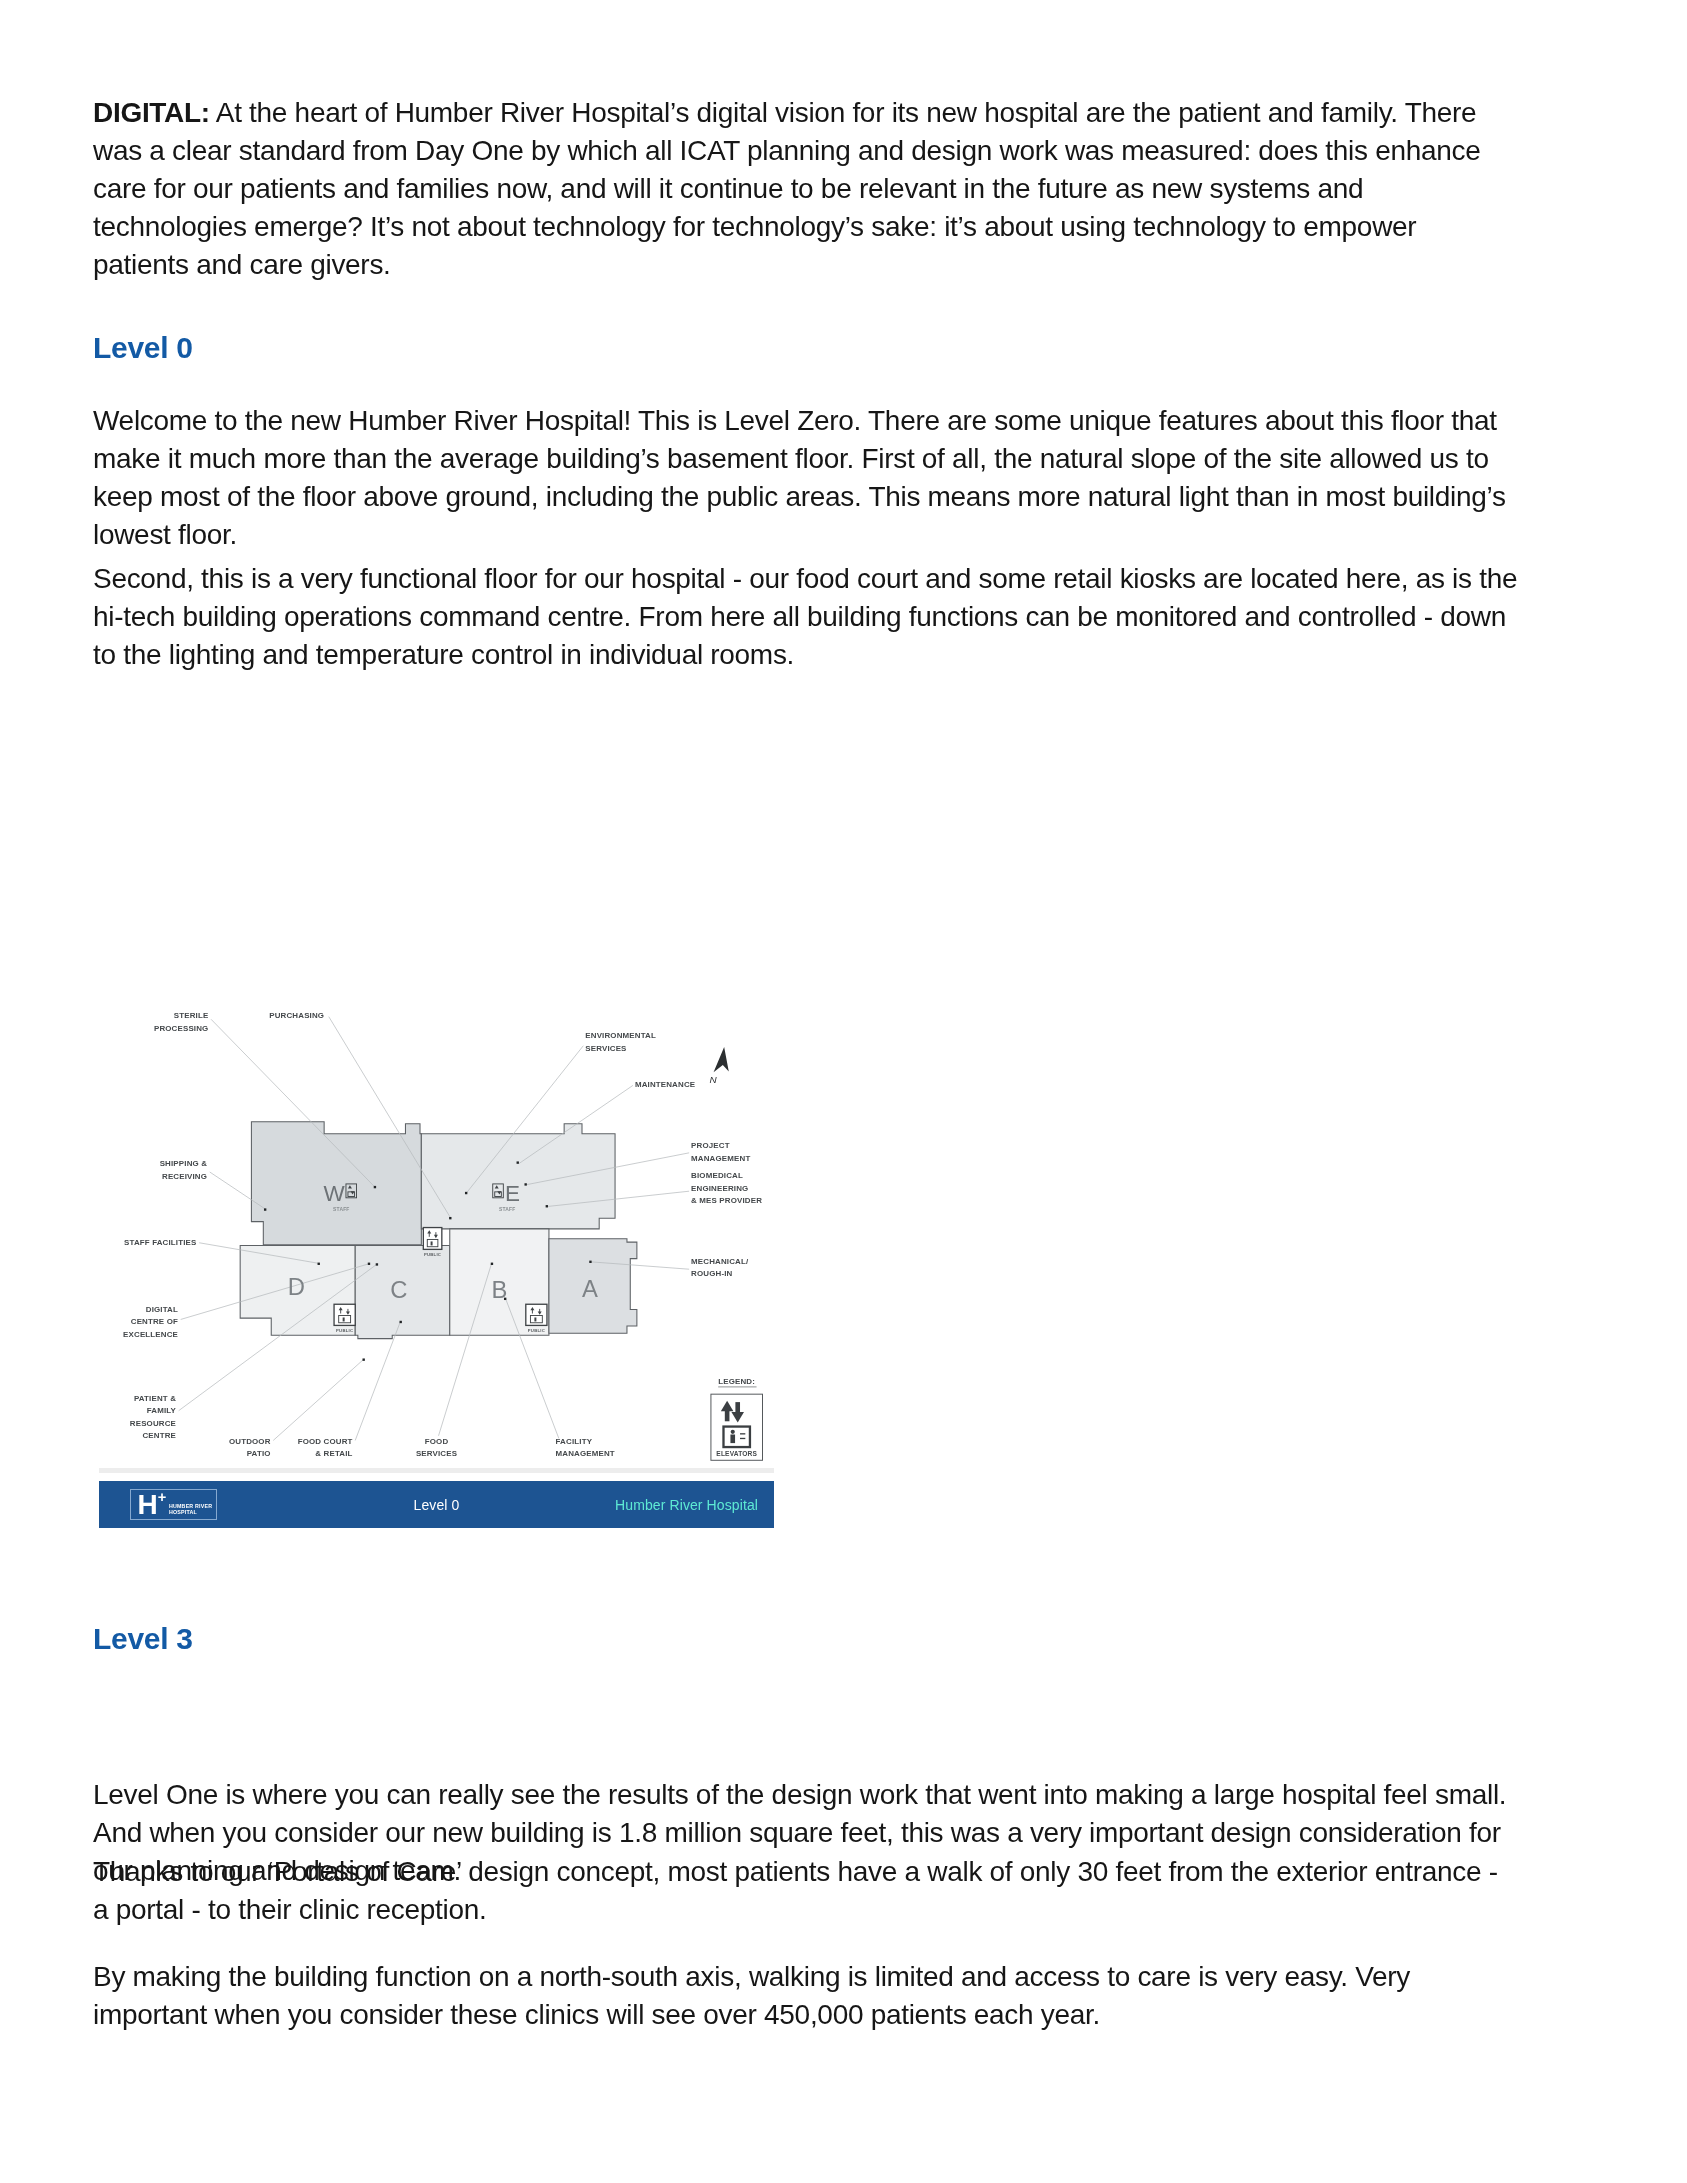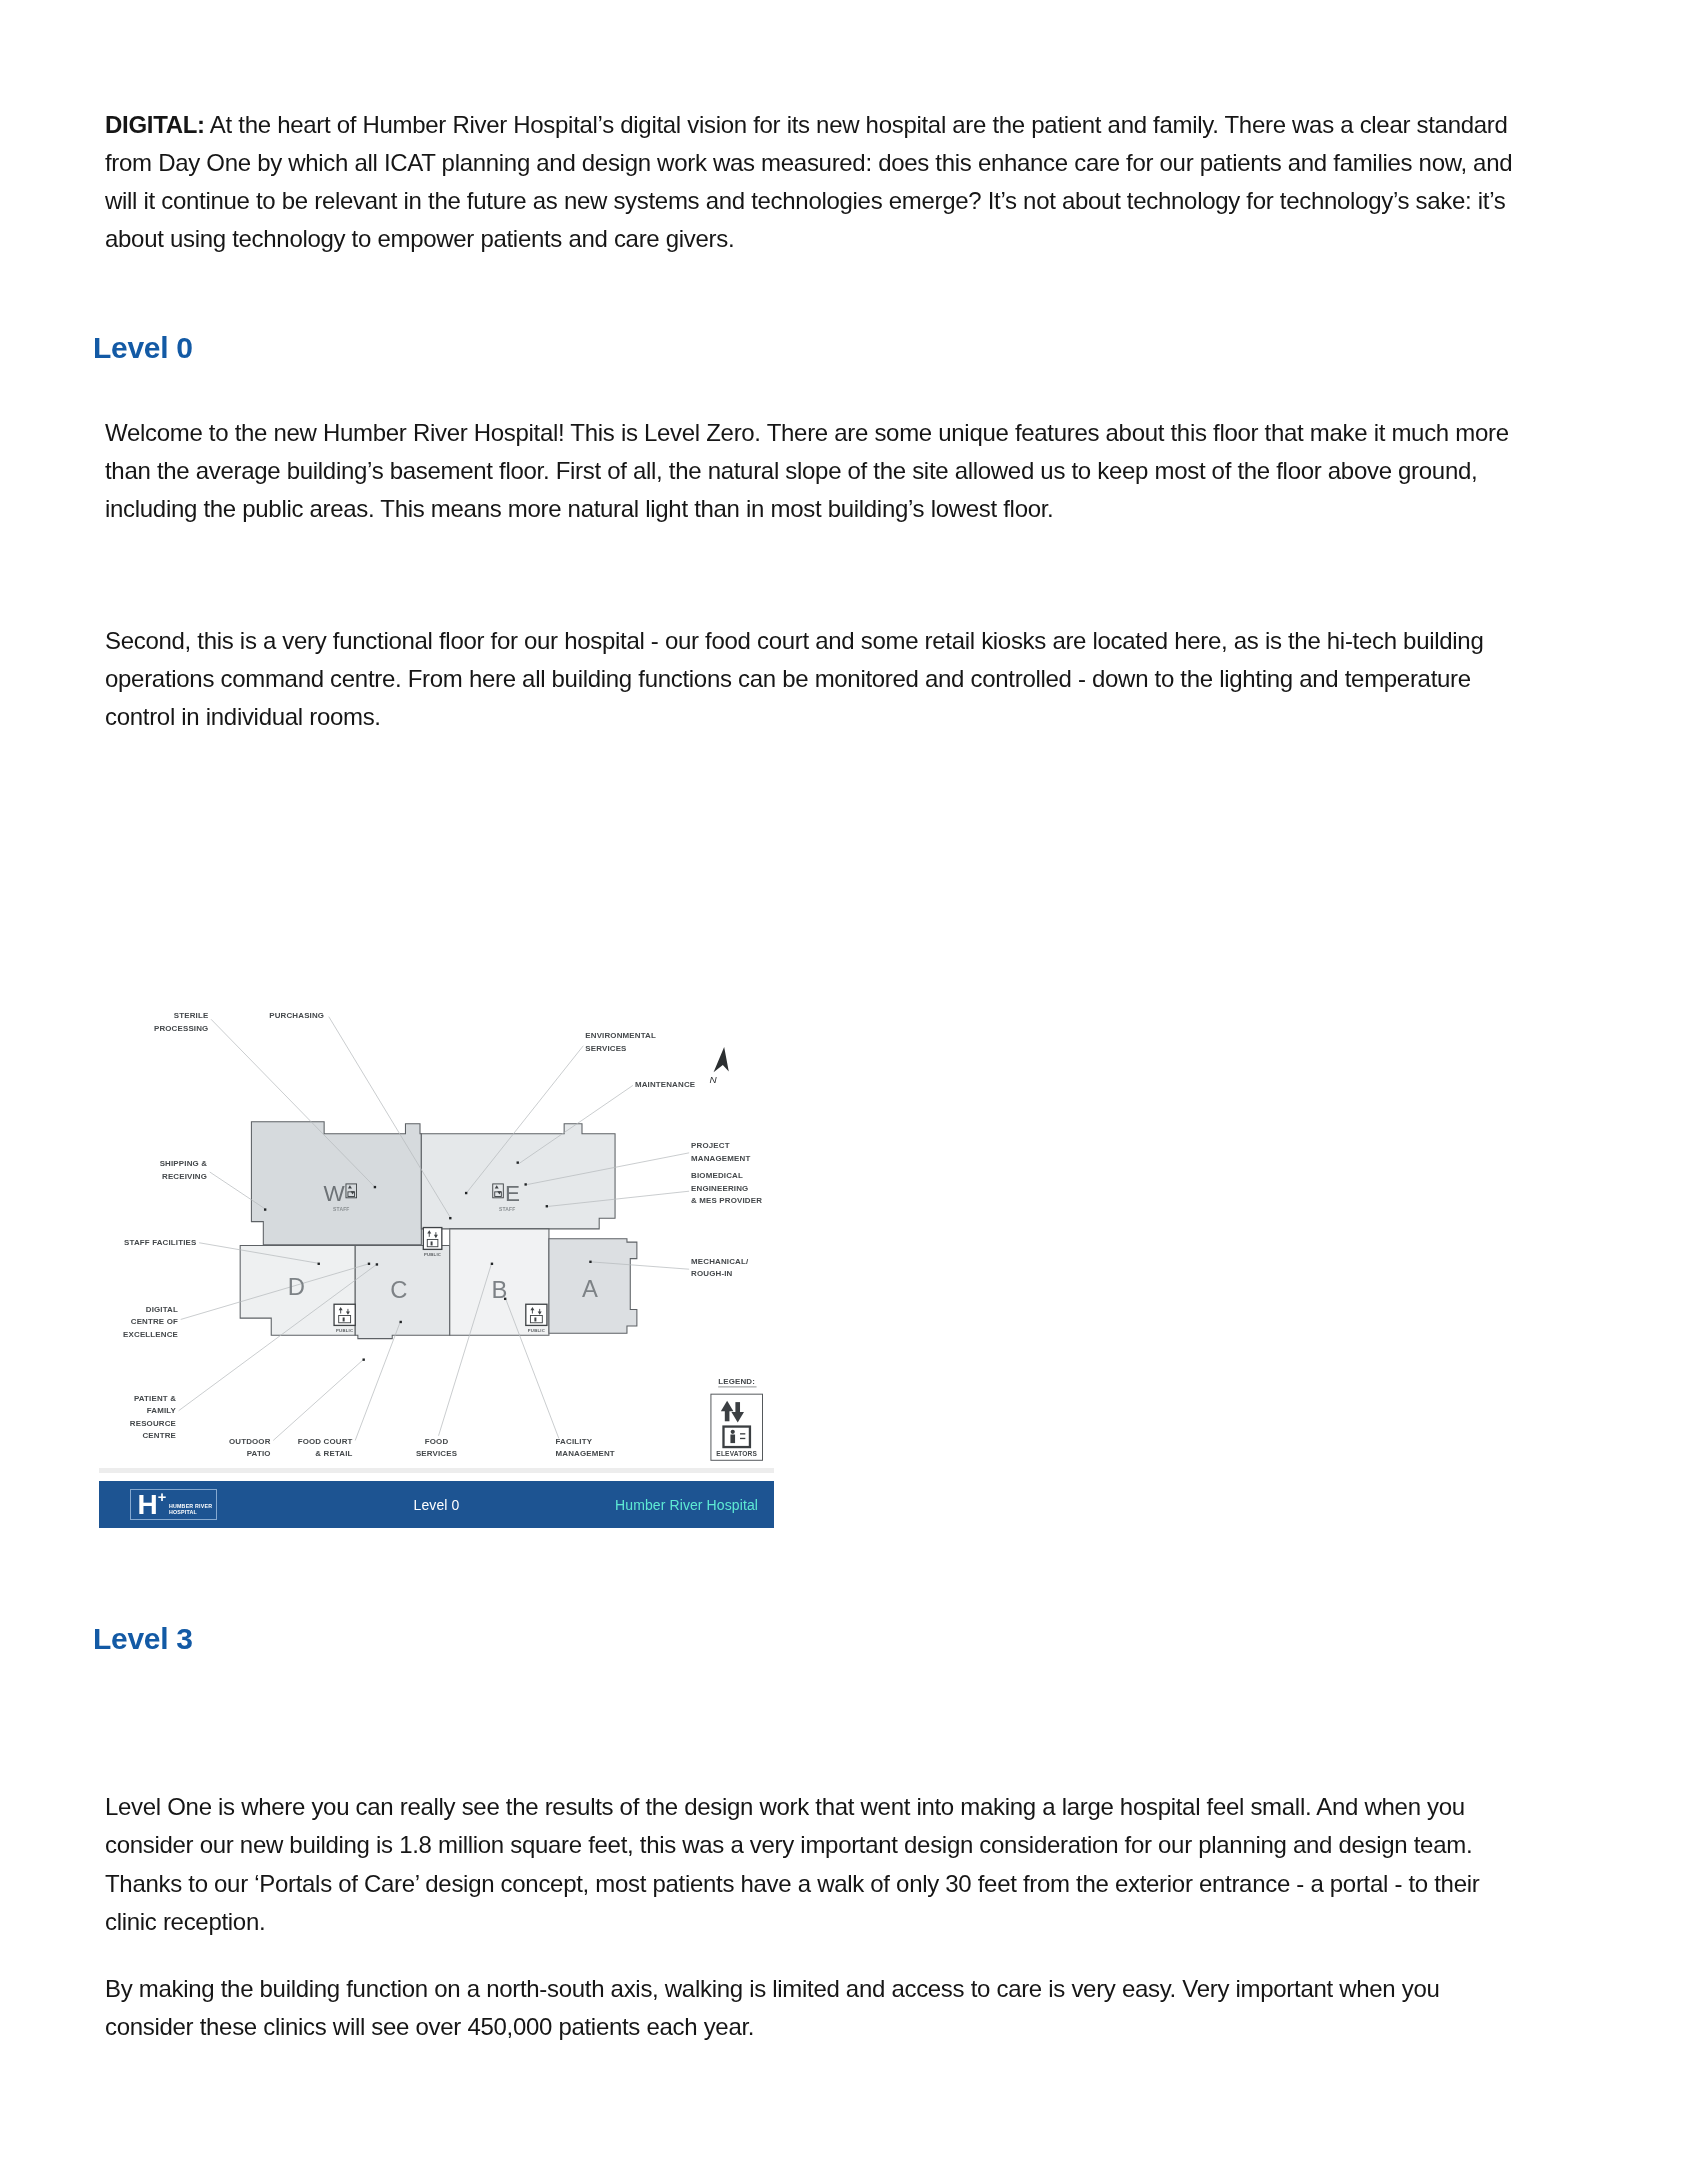--- a/index.html
+++ b/index.html
@@ -1,19 +1,19 @@
 <!DOCTYPE html>
 <html style="font-size:10.6px"><head>
 <meta charset="utf-8">
 <style>
   html,body{margin:0;padding:0;background:#ffffff;}
   .page{position:relative;width:1687px;height:2183px;background:#ffffff;overflow:hidden;
         font-family:"Liberation Sans", sans-serif;color:#161616;}
-  .para{position:absolute;left:93px;width:1426px;font-size:24px;line-height:38px;
-        letter-spacing:-0.3px;margin:12px;}
+  .para{position:absolute;left:93px;width:1426px;font-size:28px;line-height:38px;
+        letter-spacing:-0.3px;margin:0;}
   .lead{font-weight:bold;}
   .h-level{position:absolute;left:93px;margin:0;font-size:30px;font-weight:bold;
         color:#135aa5;letter-spacing:-0.3px;}
   .map-wrap{position:absolute;left:96px;top:973px;width:691px;height:562px;}
   .map-strip{position:absolute;left:99px;top:1468px;width:675px;height:4.6px;background:#ededed;}
   .footer-bar{position:absolute;left:99px;top:1481px;width:675px;height:47px;
         background:#1d5492;display:flex;align-items:center;}
   .logo-box{margin-left:31px;width:87px;height:31px;border:0.7px solid #86a9d0;
         display:flex;align-items:center;padding-left:6.6px;box-sizing:border-box;}
   .logo-h{color:#ffffff;font-size:28px;font-weight:bold;line-height:1;}
@@ -39,21 +39,21 @@
 </head>
 <body>
 
 <div class="page">
 
   <p class="para" style="top:94px;"><span class="lead">DIGITAL:</span>
     <span>At the heart of Humber River Hospital’s digital vision for its new hospital are the patient and family. There was a clear standard from Day One by which all ICAT planning and design work was measured: does this enhance care for our patients and families now, and will it continue to be relevant in the future as new systems and technologies emerge? It’s not about technology for technology’s sake: it’s about using technology to empower patients and care givers.</span></p>
 
   <h2 class="h-level" style="top:331px;">Level 0</h2>
   <p class="para" style="top:402px;">Welcome to the new Humber River Hospital! This is Level Zero. There are some unique features about this floor that make it much more than the average building’s basement floor. First of all, the natural slope of the site allowed us to keep most of the floor above ground, including the public areas. This means more natural light than in most building’s lowest floor.</p>
-  <p class="para" style="top:610px;">Second, this is a very functional floor for our hospital - our food court and some retail kiosks are located here, as is the hi-tech building operations command centre. From here all building functions can be monitored and controlled - down to the lighting and temperature control in individual rooms.</p>
+  <p class="para" style="top:560px;">Second, this is a very functional floor for our hospital - our food court and some retail kiosks are located here, as is the hi-tech building operations command centre. From here all building functions can be monitored and controlled - down to the lighting and temperature control in individual rooms.</p>
 
   <div class="map-wrap">
     <svg width="691" height="562" viewBox="0 0 1045 850">
 
       <polygon class="blk" fill="#d6dadd" points="235,225 345,225 345,243 468,243 468,228 490,228 490,243 492,243 492,411 253,411 253,376 235,376"></polygon>
       <polygon class="blk" fill="#e5e8ea" points="492,243 708,243 708,228 735,228 735,243 785,243 785,371 761,371 761,387 492,387"></polygon>
       <polygon class="blk" fill="#eef0f1" points="218,412 392,412 392,548 265,548 265,522 218,522"></polygon>
       <polygon class="blk" fill="#e4e7e9" points="392,412 535,412 535,548 448,548 448,553 396,553 396,548 392,548"></polygon>
       <polygon class="blk" fill="#f1f2f3" points="535,387 685,387 685,548 535,548"></polygon>
       <polygon class="blk" fill="#dcdfe2" points="685,402 803,402 803,407 818,407 818,432 808,432 808,509 818,509 818,534 803,534 803,545 685,545"></polygon>

